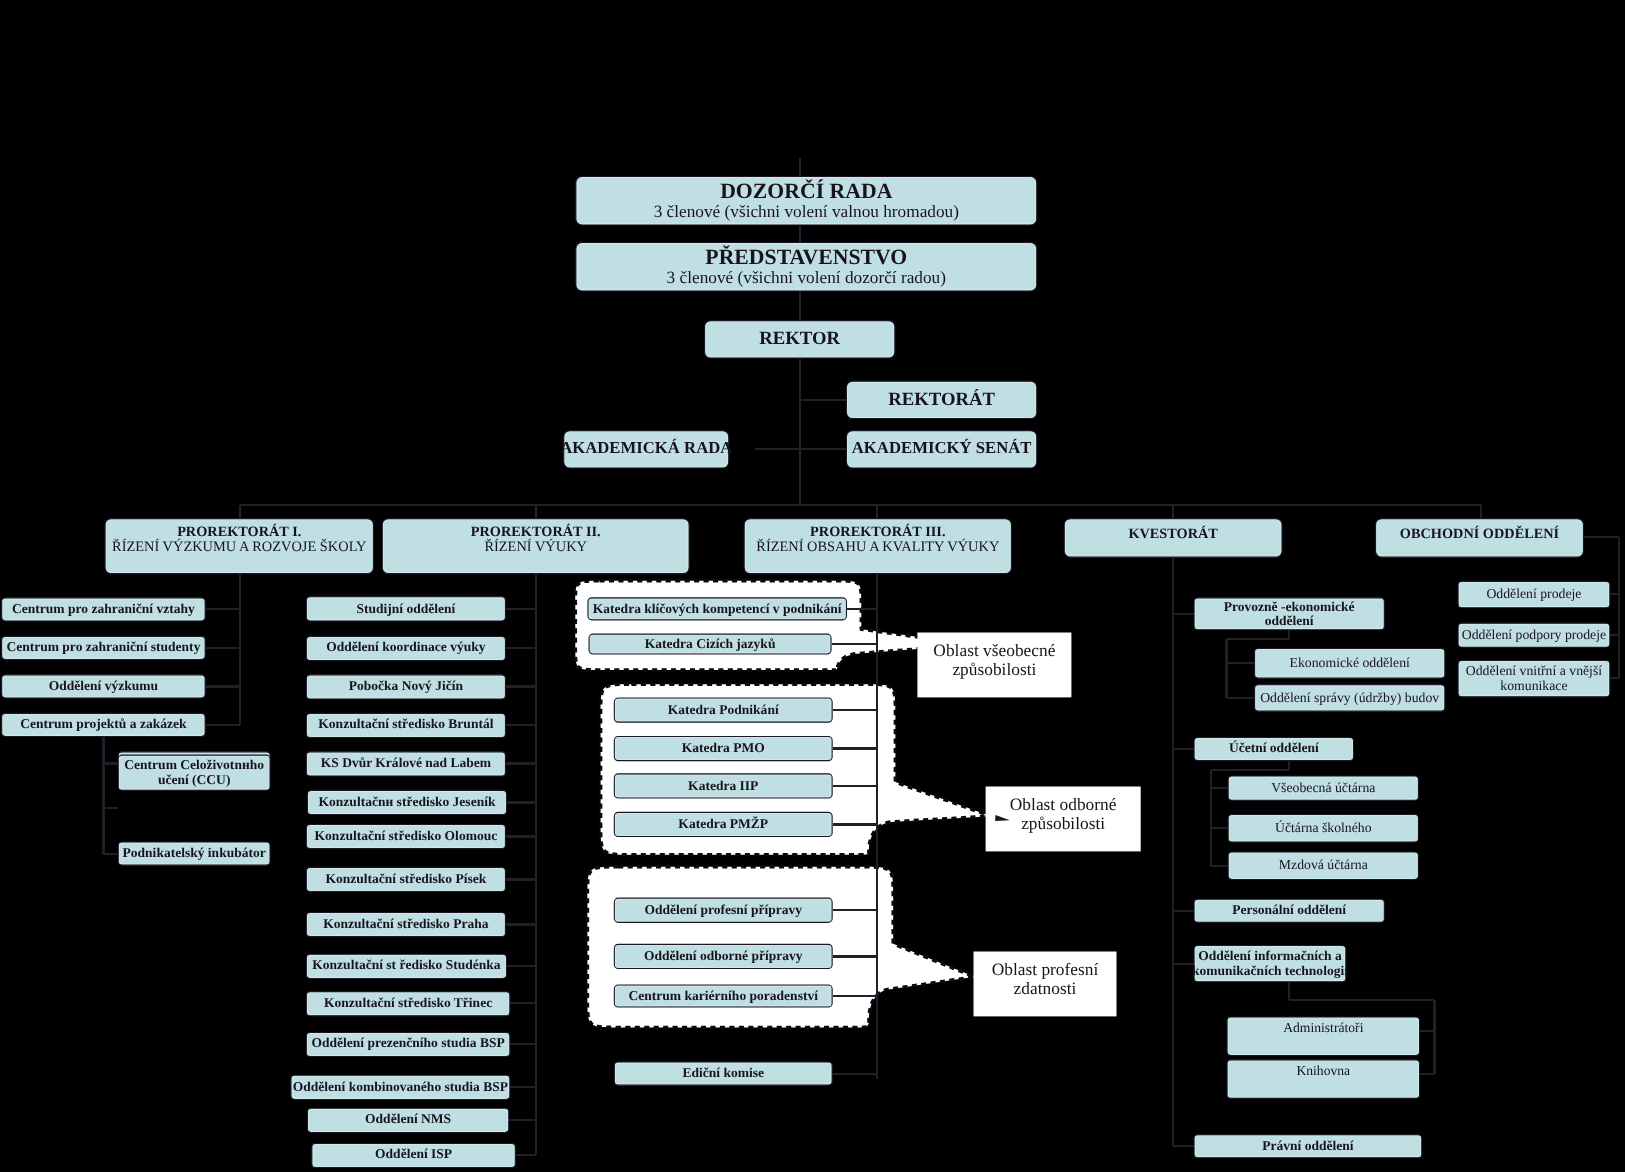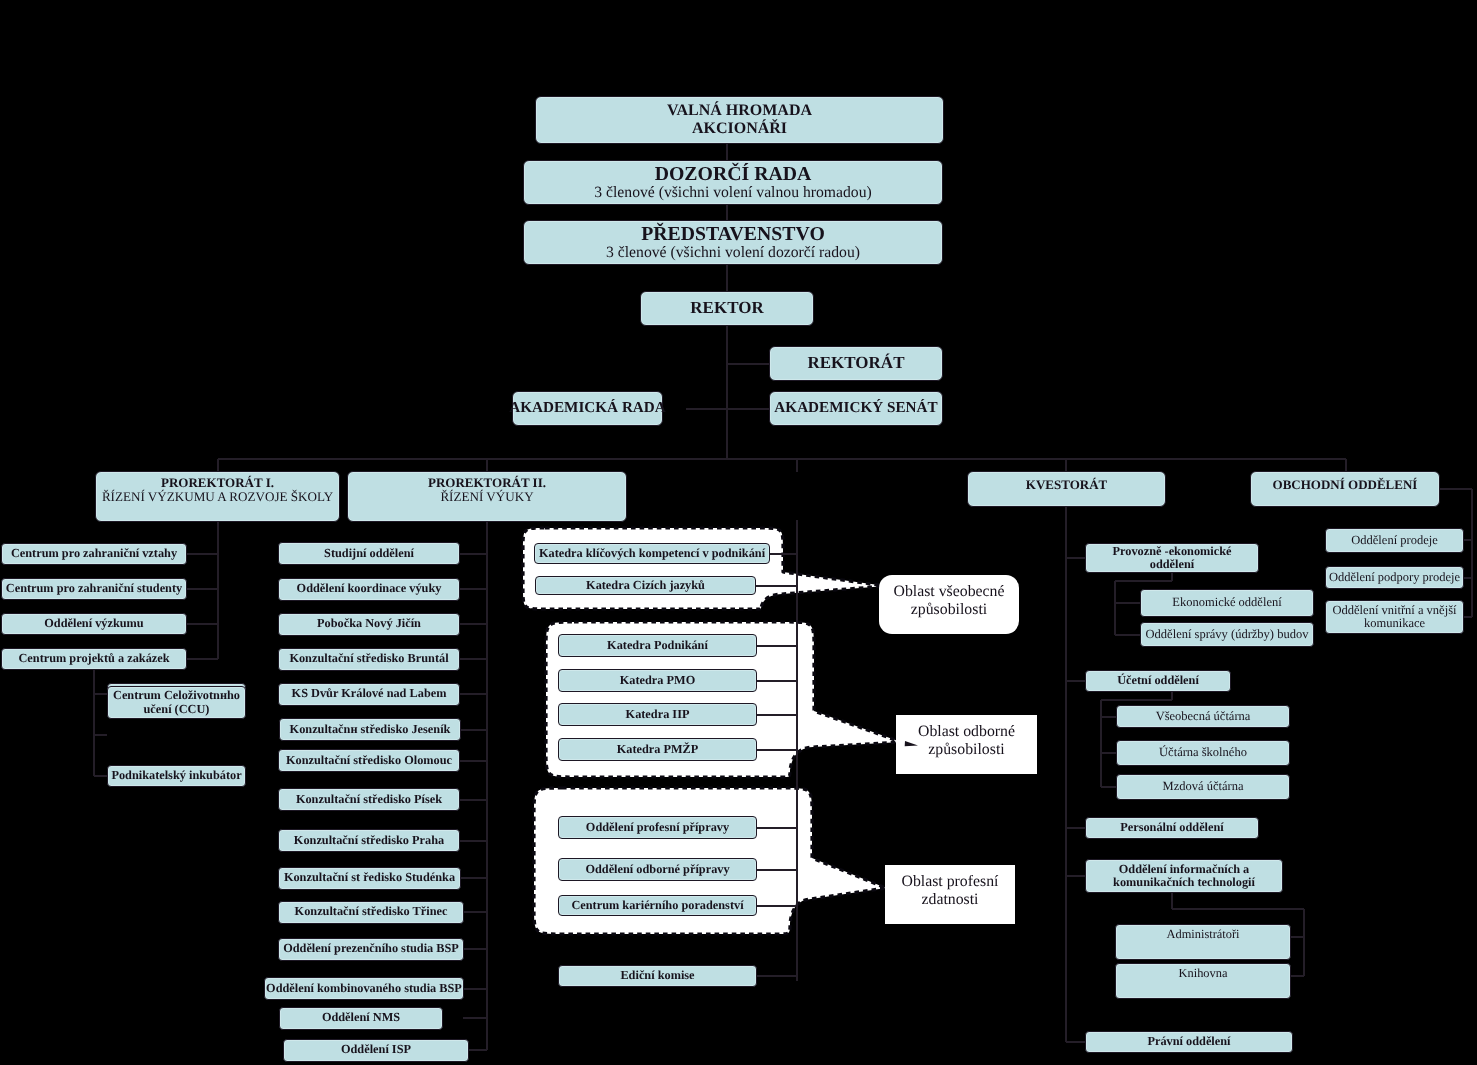--- a/index.html
+++ b/index.html
@@ -102,24 +102,20 @@
 <path d="M1304 909 L1304 976"></path>
 <path d="M1291 937 L1304 937"></path>
 <path d="M1291 976 L1304 976"></path>
 <path d="M1440 488.5 L1472 488.5"></path>
 <path d="M1472 488.5 L1472 616.5"></path>
 <path d="M1464 540 L1472 540"></path>
 <path d="M1464 577.5 L1472 577.5"></path>
 <path d="M1464 616.5 L1472 616.5"></path>
 </g>
 </svg>
-<div class="box bold" style="left:535px;top:96px;width:409px;height:48px;font-size:16px;border-radius:6px;line-height:1.11;">
-      <span class="ln">VALNÁ HROMADA</span>
-      <span class="ln">AKCIONÁŘI</span>
-    </div>
 <div class="box bold" style="left:523px;top:160px;width:420px;height:45px;font-size:19.8px;border-radius:6px;line-height:1.05;">
       <span class="ln">DOZORČÍ RADA</span>
       <span class="ln" style="font-weight:400;font-size:15.7px;">3 členové (všichni volení valnou hromadou)</span>
     </div>
 <div class="box bold" style="left:523px;top:220px;width:420px;height:45px;font-size:19.8px;border-radius:6px;line-height:1.05;">
       <span class="ln">PŘEDSTAVENSTVO</span>
       <span class="ln" style="font-weight:400;font-size:15.7px;">3 členové (všichni volení dozorčí radou)</span>
     </div>
 <div class="box bold" style="left:640px;top:291px;width:174px;height:35px;font-size:17px;border-radius:6px;">
       <span class="ln">REKTOR</span>
@@ -134,20 +130,24 @@
       <span class="ln">AKADEMICKÝ SENÁT</span>
     </div>
 <div class="box bold" style="left:95px;top:471px;width:245px;height:51px;font-size:13px;border-radius:6px;justify-content:flex-start;padding-top:4px;">
       <span class="ln">PROREKTORÁT I.</span>
       <span class="ln" style="font-weight:400;font-size:13.1px;">ŘÍZENÍ VÝZKUMU A ROZVOJE ŠKOLY</span>
     </div>
 <div class="box bold" style="left:347px;top:471px;width:280px;height:51px;font-size:13px;border-radius:6px;justify-content:flex-start;padding-top:4px;">
       <span class="ln">PROREKTORÁT II.</span>
       <span class="ln" style="font-weight:400;font-size:13.1px;">ŘÍZENÍ VÝUKY</span>
     </div>
+<div class="box bold" style="left:676px;top:471px;width:244px;height:51px;font-size:13px;border-radius:6px;justify-content:flex-start;padding-top:4px;">
+      <span class="ln">PROREKTORÁT III.</span>
+      <span class="ln" style="font-weight:400;font-size:13.1px;">ŘÍZENÍ OBSAHU A KVALITY VÝUKY</span>
+    </div>
 <div class="box bold" style="left:967px;top:471px;width:199px;height:36px;font-size:13px;border-radius:6px;justify-content:flex-start;padding-top:4px;padding-top:6px;">
       <span class="ln">KVESTORÁT</span>
     </div>
 <div class="box bold" style="left:1250px;top:471px;width:190px;height:36px;font-size:13px;border-radius:6px;justify-content:flex-start;padding-top:4px;padding-top:6px;">
       <span class="ln">OBCHODNÍ ODDĚLENÍ</span>
     </div>
 <div class="box bold" style="left:1px;top:542.5px;width:186px;height:22px;font-size:12.3px;border-radius:4px;">
       <span class="ln">Centrum pro zahraniční vztahy</span>
     </div>
 <div class="box bold" style="left:1px;top:578px;width:186px;height:22px;font-size:12.3px;border-radius:4px;">
@@ -201,21 +201,21 @@
     </div>
 <div class="box bold" style="left:278px;top:900.5px;width:186px;height:23px;font-size:12.3px;border-radius:4px;">
       <span class="ln">Konzultační středisko Třinec</span>
     </div>
 <div class="box bold" style="left:278px;top:937.5px;width:186px;height:23px;font-size:12.3px;border-radius:4px;">
       <span class="ln">Oddělení prezenčního studia BSP</span>
     </div>
 <div class="box bold" style="left:264px;top:977px;width:200px;height:23px;font-size:12.3px;border-radius:4px;">
       <span class="ln">Oddělení kombinovaného studia BSP</span>
     </div>
-<div class="box bold" style="left:279px;top:1006.5px;width:164px;height:23px;font-size:12.3px;border-radius:4px;text-align:right;">
+<div class="box bold" style="left:279px;top:1006.5px;width:184px;height:23px;font-size:12.3px;border-radius:4px;text-align:right;">
       <span class="ln">Oddělení NMS</span>
     </div>
 <div class="box bold" style="left:283px;top:1038.5px;width:186px;height:23px;font-size:12.3px;border-radius:4px;">
       <span class="ln">Oddělení ISP</span>
     </div>
 <div class="box bold" style="left:534px;top:543px;width:236px;height:21px;font-size:12.3px;border-radius:4px;">
       <span class="ln">Katedra klíčových kompetencí v podnikání</span>
     </div>
 <div class="box bold" style="left:535px;top:576px;width:221px;height:19px;font-size:12.3px;border-radius:4px;">
       <span class="ln">Katedra Cizích jazyků</span>
@@ -247,21 +247,21 @@
 <div class="box bold" style="left:1085px;top:543px;width:174px;height:30px;font-size:12.3px;border-radius:4px;">
       <span class="ln">Provozně -ekonomické</span>
       <span class="ln">oddělení</span>
     </div>
 <div class="box bold" style="left:1085px;top:670px;width:146px;height:22px;font-size:12.3px;border-radius:4px;">
       <span class="ln">Účetní oddělení</span>
     </div>
 <div class="box bold" style="left:1085px;top:817px;width:174px;height:22px;font-size:12.3px;border-radius:4px;">
       <span class="ln">Personální oddělení</span>
     </div>
-<div class="box bold" style="left:1085px;top:859px;width:198px;height:34px;font-size:12.3px;border-radius:4px;">
+<div class="box bold" style="left:1085px;top:859px;width:139px;height:34px;font-size:12.3px;border-radius:4px;">
       <span class="ln">Oddělení informačních a</span>
       <span class="ln">komunikačních technologií</span>
     </div>
 <div class="box bold" style="left:1085px;top:1031px;width:208px;height:22px;font-size:12.3px;border-radius:4px;">
       <span class="ln">Právní oddělení</span>
     </div>
 <div class="box" style="left:1140px;top:589px;width:174px;height:28px;font-size:12.5px;border-radius:4px;">
       <span class="ln">Ekonomické oddělení</span>
     </div>
 <div class="box" style="left:1140px;top:622px;width:174px;height:25px;font-size:12.5px;border-radius:4px;">
@@ -285,21 +285,21 @@
 <div class="box" style="left:1325px;top:528px;width:139px;height:25px;font-size:12.5px;border-radius:4px;">
       <span class="ln">Oddělení prodeje</span>
     </div>
 <div class="box" style="left:1325px;top:566px;width:139px;height:23px;font-size:12.5px;border-radius:4px;">
       <span class="ln">Oddělení podpory prodeje</span>
     </div>
 <div class="box" style="left:1325px;top:600px;width:139px;height:34px;font-size:12.5px;border-radius:4px;">
       <span class="ln">Oddělení vnitřní a vnější</span>
       <span class="ln">komunikace</span>
     </div>
-<div class="callout" style="left:879px;top:575px;width:140px;height:59px;font-size:15.8px;border-radius:13px;">
+<div class="callout" style="left:834px;top:575px;width:140px;height:59px;font-size:15.8px;">
       <span class="ln">Oblast všeobecné</span>
       <span class="ln">způsobilosti</span>
     </div>
 <div class="callout" style="left:896px;top:715px;width:141px;height:59px;font-size:15.8px;">
       <span class="ln">Oblast odborné</span>
       <span class="ln">způsobilosti</span>
     </div>
 <div class="callout" style="left:885px;top:865px;width:130px;height:59px;font-size:15.8px;">
       <span class="ln">Oblast profesní</span>
       <span class="ln">zdatnosti</span>

